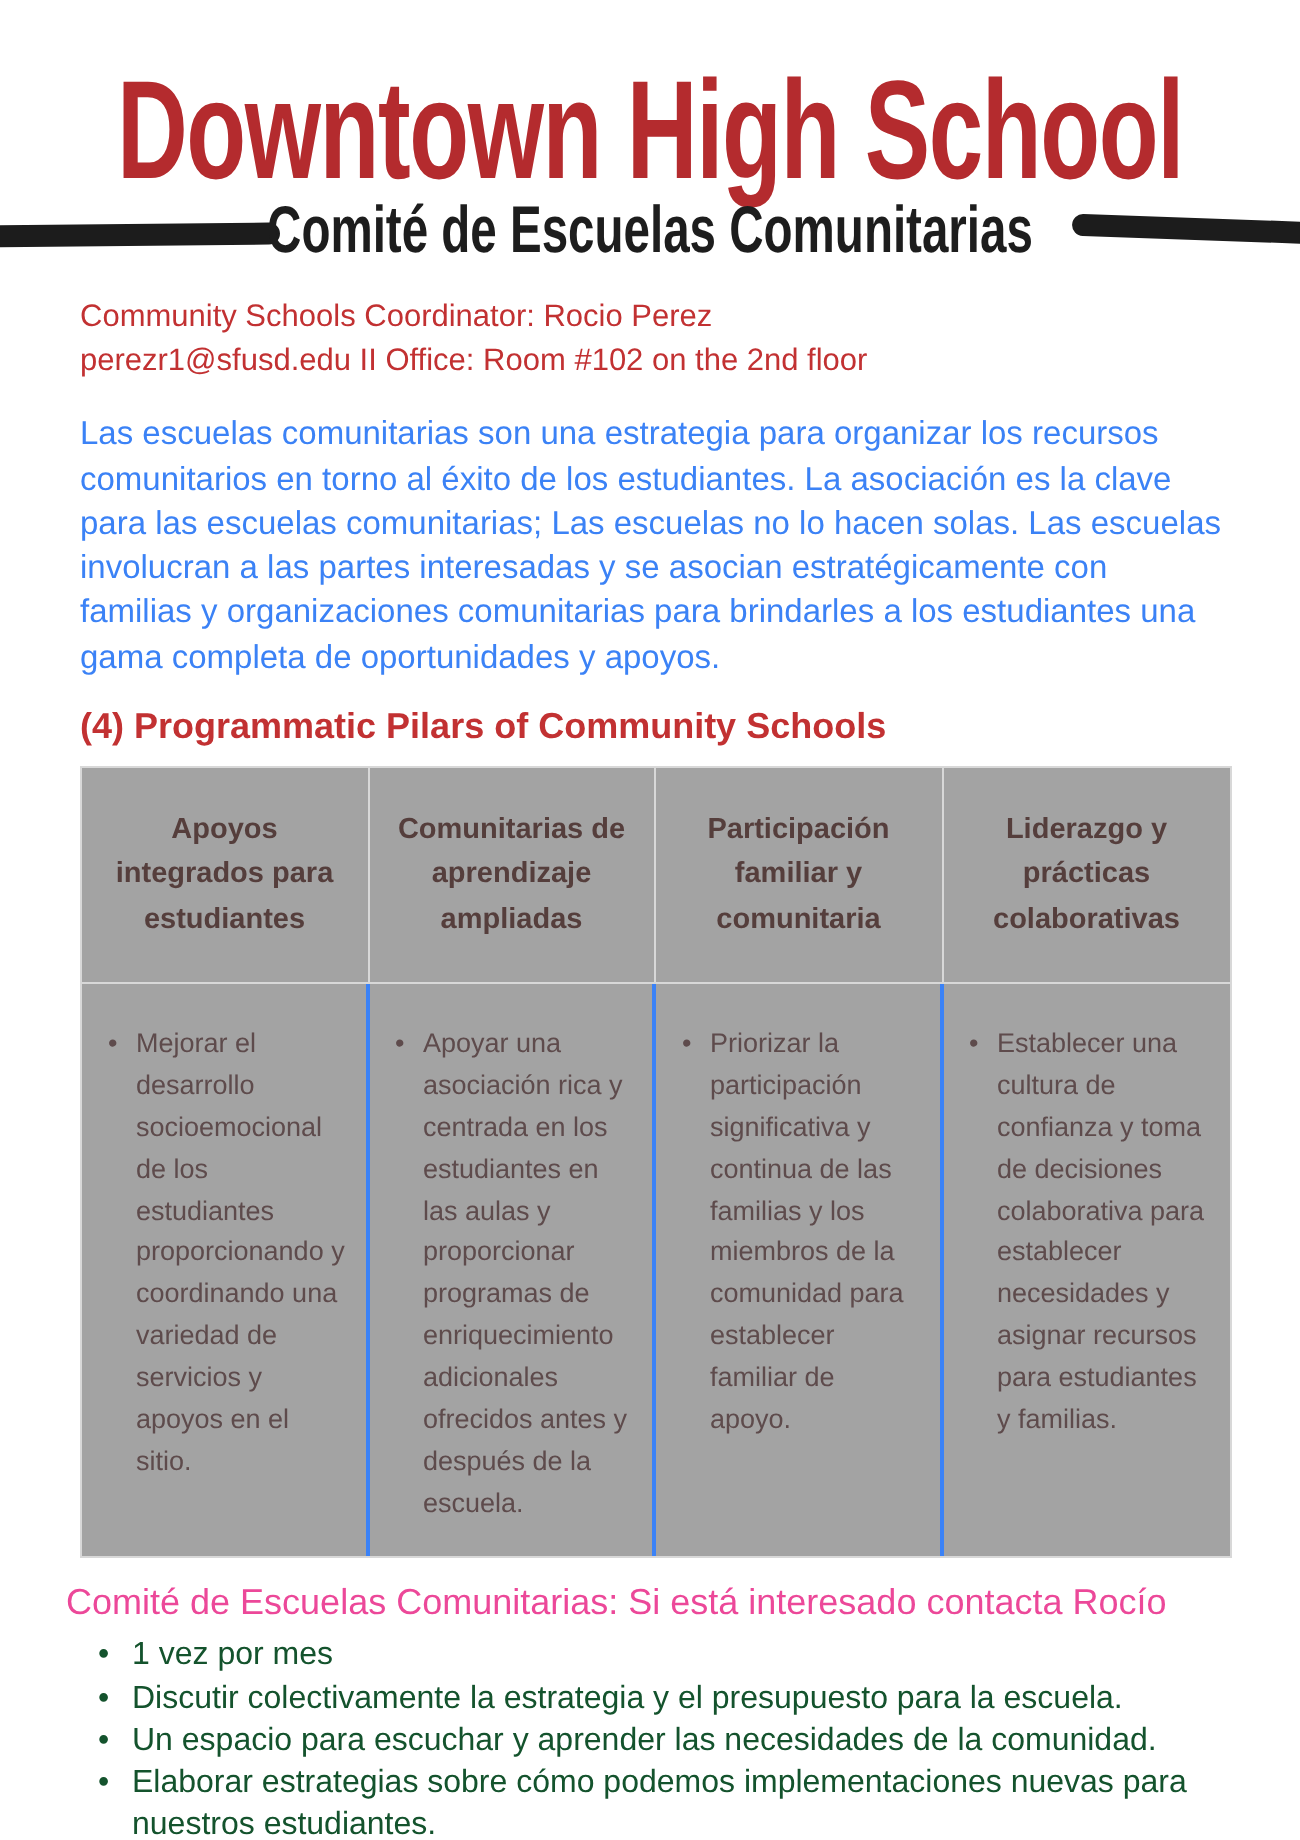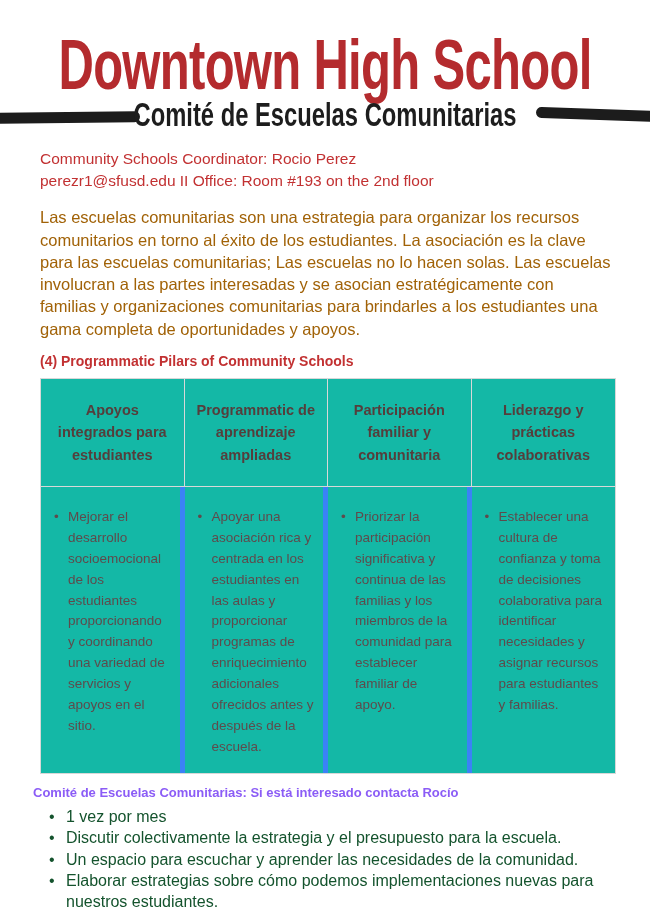--- a/index.html
+++ b/index.html
@@ -72,56 +72,56 @@
     font-size: 15.5px;
     color: #c23132;
     line-height: 1.3;
     margin-top: 2px;
   }
 
   .intro {
     margin-top: 15px;
     font-size: 16.5px;
     line-height: 1.35;
-    color: #a16207;
+    color: #3b82f6;
   }
 
   .pillars-heading {
     margin-top: 13px;
-    font-size: 14px;
+    font-size: 18px;
     font-weight: 700;
     color: #c23132;
   }
 
   
   .pillars-table {
     margin-top: 9px;
     width: 576px;
     border: 1px solid #d8d8d8;
     display: grid;
     grid-template-columns: repeat(4, 1fr);
-    background: #14b8a6;
+    background: #a3a3a3;
   }
   .th-cell {
     min-height: 108px;
     border-right: 1px solid #d8d8d8;
     border-bottom: 1px solid #d8d8d8;
     display: flex;
     align-items: center;
     justify-content: center;
     text-align: center;
     padding: 8px 12px;
     font-size: 14.5px;
     font-weight: 700;
     line-height: 1.55;
     color: #553e3c;
   }
   .td-cell {
     min-height: 286px;
-    border-right: 5px solid #3b82f6;
+    border-right: 2px solid #3b82f6;
     padding: 20px 8px 10px 12px;
     font-size: 13.5px;
     line-height: 1.55;
     color: #5e4b4c;
   }
   .th-cell:nth-child(4), .td-cell:last-child { border-right: none; }
   .cell-list { list-style: none; }
   .cell-list li {
     position: relative;
     padding-left: 15px;
@@ -131,23 +131,23 @@
     content: "\2022";
     position: absolute;
     left: 1px;
     top: 0;
   }
 
   
   .committee-heading {
     margin-top: 11px;
     margin-left: -7px;
-    font-size: 13px;
-    font-weight: 700;
-    color: #8b5cf6;
+    font-size: 18px;
+    font-weight: 400;
+    color: #ec4899;
     line-height: 1.25;
   }
   .committee-list {
     list-style: none;
     margin-top: 5px;
   }
   .committee-list li {
     position: relative;
     padding-left: 26px;
     font-size: 16px;
@@ -171,51 +171,51 @@
 <div class="subtitle-row">
   <div class="bar bar-left"></div>
   <h2 class="subtitle-text">Comité de Escuelas Comunitarias</h2>
   <div class="bar bar-right"></div>
 </div>
 
 <div class="content">
 
   <div class="coordinator">
     <div class="coord-heading">Community Schools Coordinator: Rocio Perez</div>
-    <div class="coord-contact">perezr1@sfusd.edu II  Office: Room #193 on the 2nd floor</div>
+    <div class="coord-contact">perezr1@sfusd.edu II  Office: Room #102 on the 2nd floor</div>
   </div>
 
   <p class="intro">Las escuelas comunitarias son una estrategia para organizar los recursos comunitarios en torno al éxito de los estudiantes. La asociación es la clave para las escuelas comunitarias; Las escuelas no lo hacen solas. Las escuelas involucran a las partes interesadas y se asocian estratégicamente con familias y organizaciones comunitarias para brindarles a los estudiantes una gama completa de oportunidades y apoyos.</p>
 
   <h3 class="pillars-heading">(4) Programmatic Pilars of Community Schools</h3>
 
   <div class="pillars-table">
     <div class="th-cell">Apoyos integrados para estudiantes</div>
-    <div class="th-cell">Programmatic de aprendizaje ampliadas</div>
+    <div class="th-cell">Comunitarias de aprendizaje ampliadas</div>
     <div class="th-cell">Participación familiar y comunitaria</div>
     <div class="th-cell">Liderazgo y prácticas colaborativas</div>
 
     <div class="td-cell">
       <ul class="cell-list">
         <li>Mejorar el desarrollo socioemocional de los estudiantes proporcionando y coordinando una variedad de servicios y apoyos en el sitio.</li>
       </ul>
     </div>
     <div class="td-cell">
       <ul class="cell-list">
         <li>Apoyar una asociación rica y centrada en los estudiantes en las aulas y proporcionar programas de enriquecimiento adicionales ofrecidos antes y después de la escuela.</li>
       </ul>
     </div>
     <div class="td-cell">
       <ul class="cell-list">
         <li>Priorizar la participación significativa y continua de las familias y los miembros de la comunidad para establecer familiar de apoyo.</li>
       </ul>
     </div>
     <div class="td-cell">
       <ul class="cell-list">
-        <li>Establecer una cultura de confianza y toma de decisiones colaborativa para identificar necesidades y asignar recursos para estudiantes y familias.</li>
+        <li>Establecer una cultura de confianza y toma de decisiones colaborativa para establecer necesidades y asignar recursos para estudiantes y familias.</li>
       </ul>
     </div>
   </div>
 
   <h3 class="committee-heading">Comité de Escuelas Comunitarias: Si está interesado contacta Rocío</h3>
 
   <ul class="committee-list">
     <li>1 vez por mes</li>
     <li>Discutir colectivamente la estrategia y el presupuesto para la escuela.</li>
     <li>Un espacio para escuchar y aprender las necesidades de la comunidad.</li>

